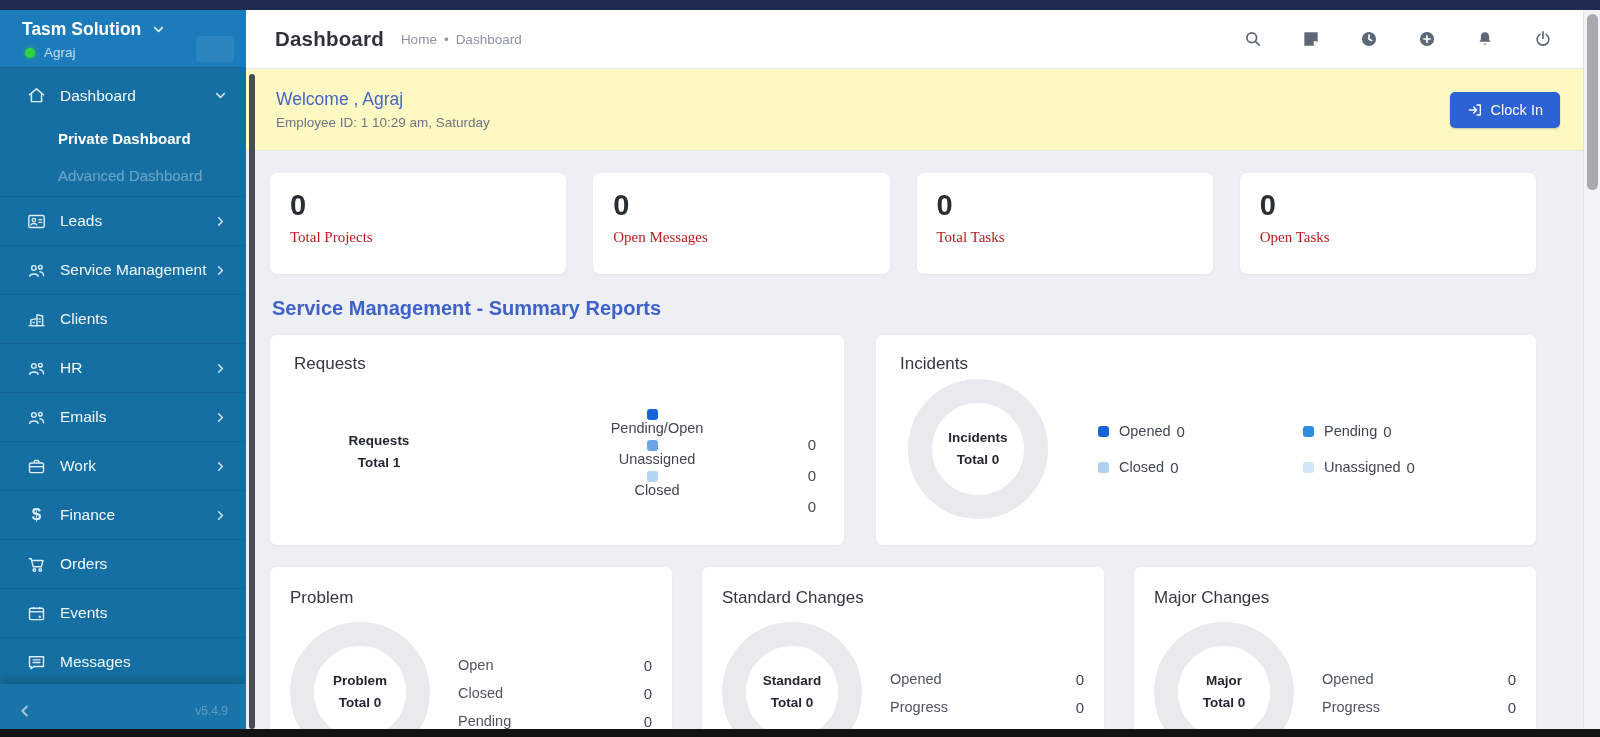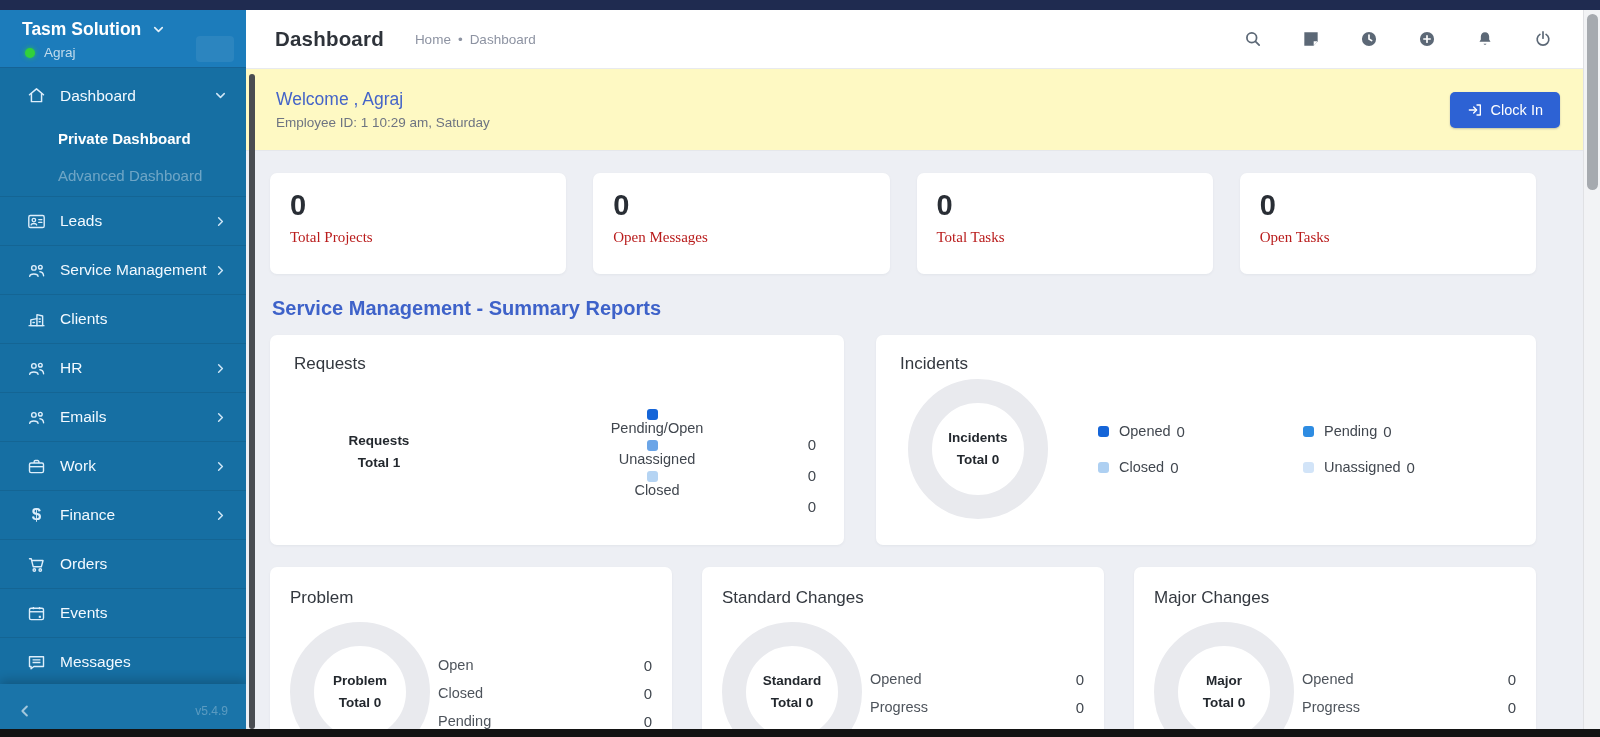--- a/index.html
+++ b/index.html
@@ -39,21 +39,21 @@
   .footer-collapse { width:18px; height:18px; color:rgba(255,255,255,.6); cursor:pointer; }
   .footer-collapse svg { width:18px; height:18px; }
   .version { margin-left:auto; font-size:12px; color:rgba(255,255,255,.28); }
   .side-scroll { position:absolute; left:249px; top:74px; width:6px; height:655px; background:#4a4d52; border-radius:3px; z-index:15; }
 
   
   .main { position:absolute; left:246px; top:10px; width:1337px; height:719px; background:#edeff4; overflow:hidden; }
 
   .page-header { height:59px; background:#fff; border-bottom:1px solid #e8eaee; display:flex; align-items:center; padding:0 30px 0 29px; }
   .page-title { font-size:20.5px; font-weight:700; color:#2e333a; letter-spacing:.2px; }
-  .breadcrumb { margin-left:31px; font-size:13.5px; color:#8d93a2; display:flex; gap:7px; align-items:flex-start; }
+  .breadcrumb { margin-left:17px; font-size:13.5px; color:#8d93a2; display:flex; gap:7px; align-items:flex-start; }
   .header-icons { margin-left:auto; display:flex; align-items:center; gap:38px; color:#5c6876; }
   .hicon { width:20px; height:20px; cursor:pointer; }
   .hicon svg { width:20px; height:20px; }
 
   .welcome-band { height:82px; background:#fef9c3; border-bottom:1px solid #e5e7eb; display:flex; align-items:center; padding:0 23px 0 30px; }
   .greeting { font-size:17.5px; color:#4464c8; margin-bottom:5px; }
   .welcome-meta { font-size:13.5px; color:#6e7482; }
   .clockin-btn { margin-left:auto; background:#2d62d4; border:none; color:#fff; font-size:14.5px; font-family:inherit; padding:10px 17px; border-radius:5px; display:flex; align-items:center; gap:8px; cursor:pointer; box-shadow:0 1px 2px rgba(20,40,90,.25); }
   .clockin-btn svg { width:16px; height:16px; }
 
@@ -83,21 +83,21 @@
   .inc-legend { display:flex; margin-left:50px; }
   .inc-col { width:205px; display:flex; flex-direction:column; gap:19px; }
   .inline-row { display:flex; align-items:center; font-size:14.5px; color:#41474f; }
   .inline-row .chip { margin-right:10px; }
   .inline-value { margin-left:6px; font-size:15px; }
 
   .reports-row2 { display:flex; gap:30px; margin-top:22px; }
   .mini-card { flex:1; height:210px; background:#fff; border-radius:7px; padding:21px 20px 0 20px; box-shadow:0 1px 3px rgba(20,30,50,.05); }
   .mini-body { display:flex; align-items:center; margin-top:2px; }
   .donut-sm { width:140px; height:140px; border:24px solid #e9eaee; border-radius:50%; position:relative; flex-shrink:0; margin-top:12px; }
-  .mini-legend { flex:1; margin-left:8px; display:flex; flex-direction:column; gap:3px; margin-top:14px;text-align:center; }
+  .mini-legend { flex:1; margin-left:28px; display:flex; flex-direction:column; gap:3px; margin-top:14px;text-align:center; }
   .mini-row { display:flex; align-items:center; height:25px; }
   .mini-label { font-size:14.5px; color:#4e545c; }
   .mini-value { margin-left:auto; font-size:15px; color:#41474f; }
 
   .scrollbar { position:absolute; right:0; top:10px; width:17px; height:719px; background:#f2f3f5; border-left:1px solid #e0e1e4; z-index:25; }
   .scroll-thumb { position:absolute; left:3px; top:4px; width:11px; height:176px; background:#a6aaaf; border-radius:6px; cursor:pointer; }
 </style>
 </head>
 <body>
 

